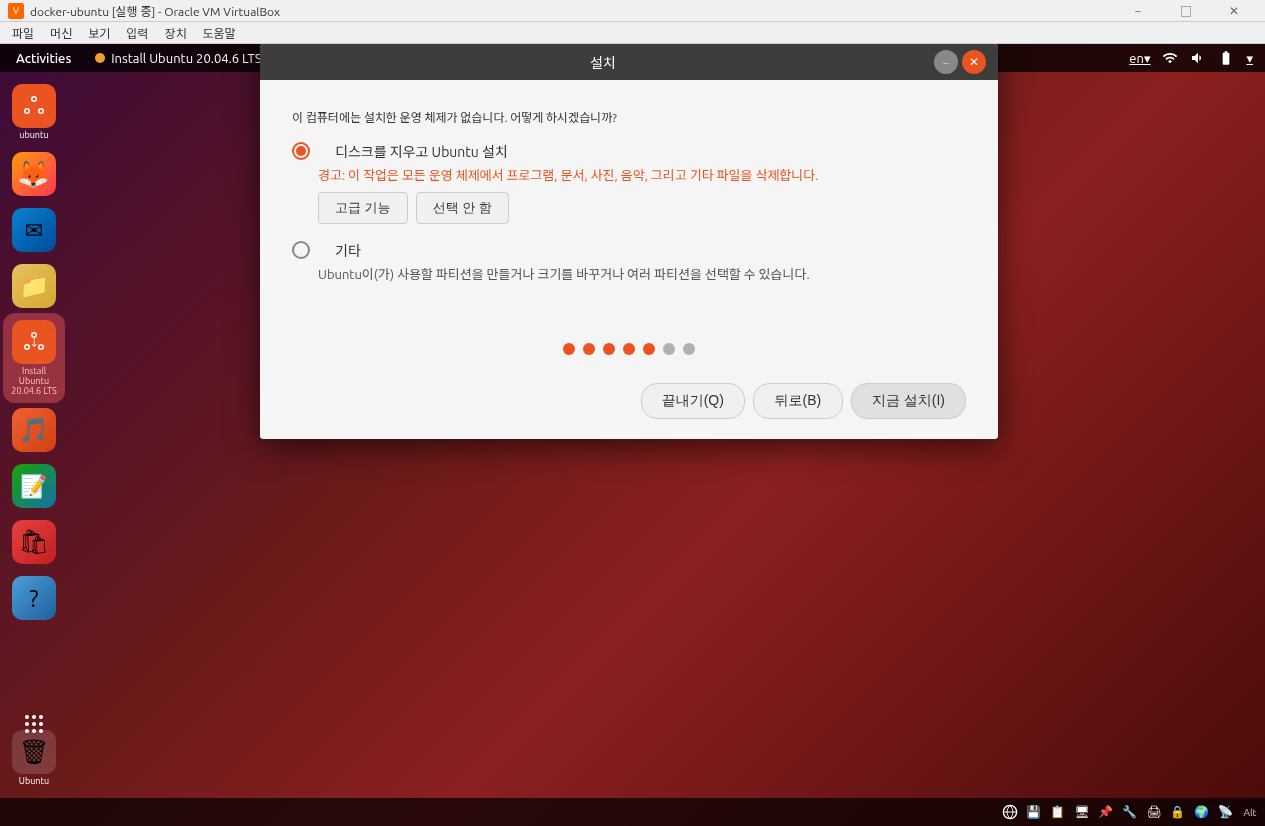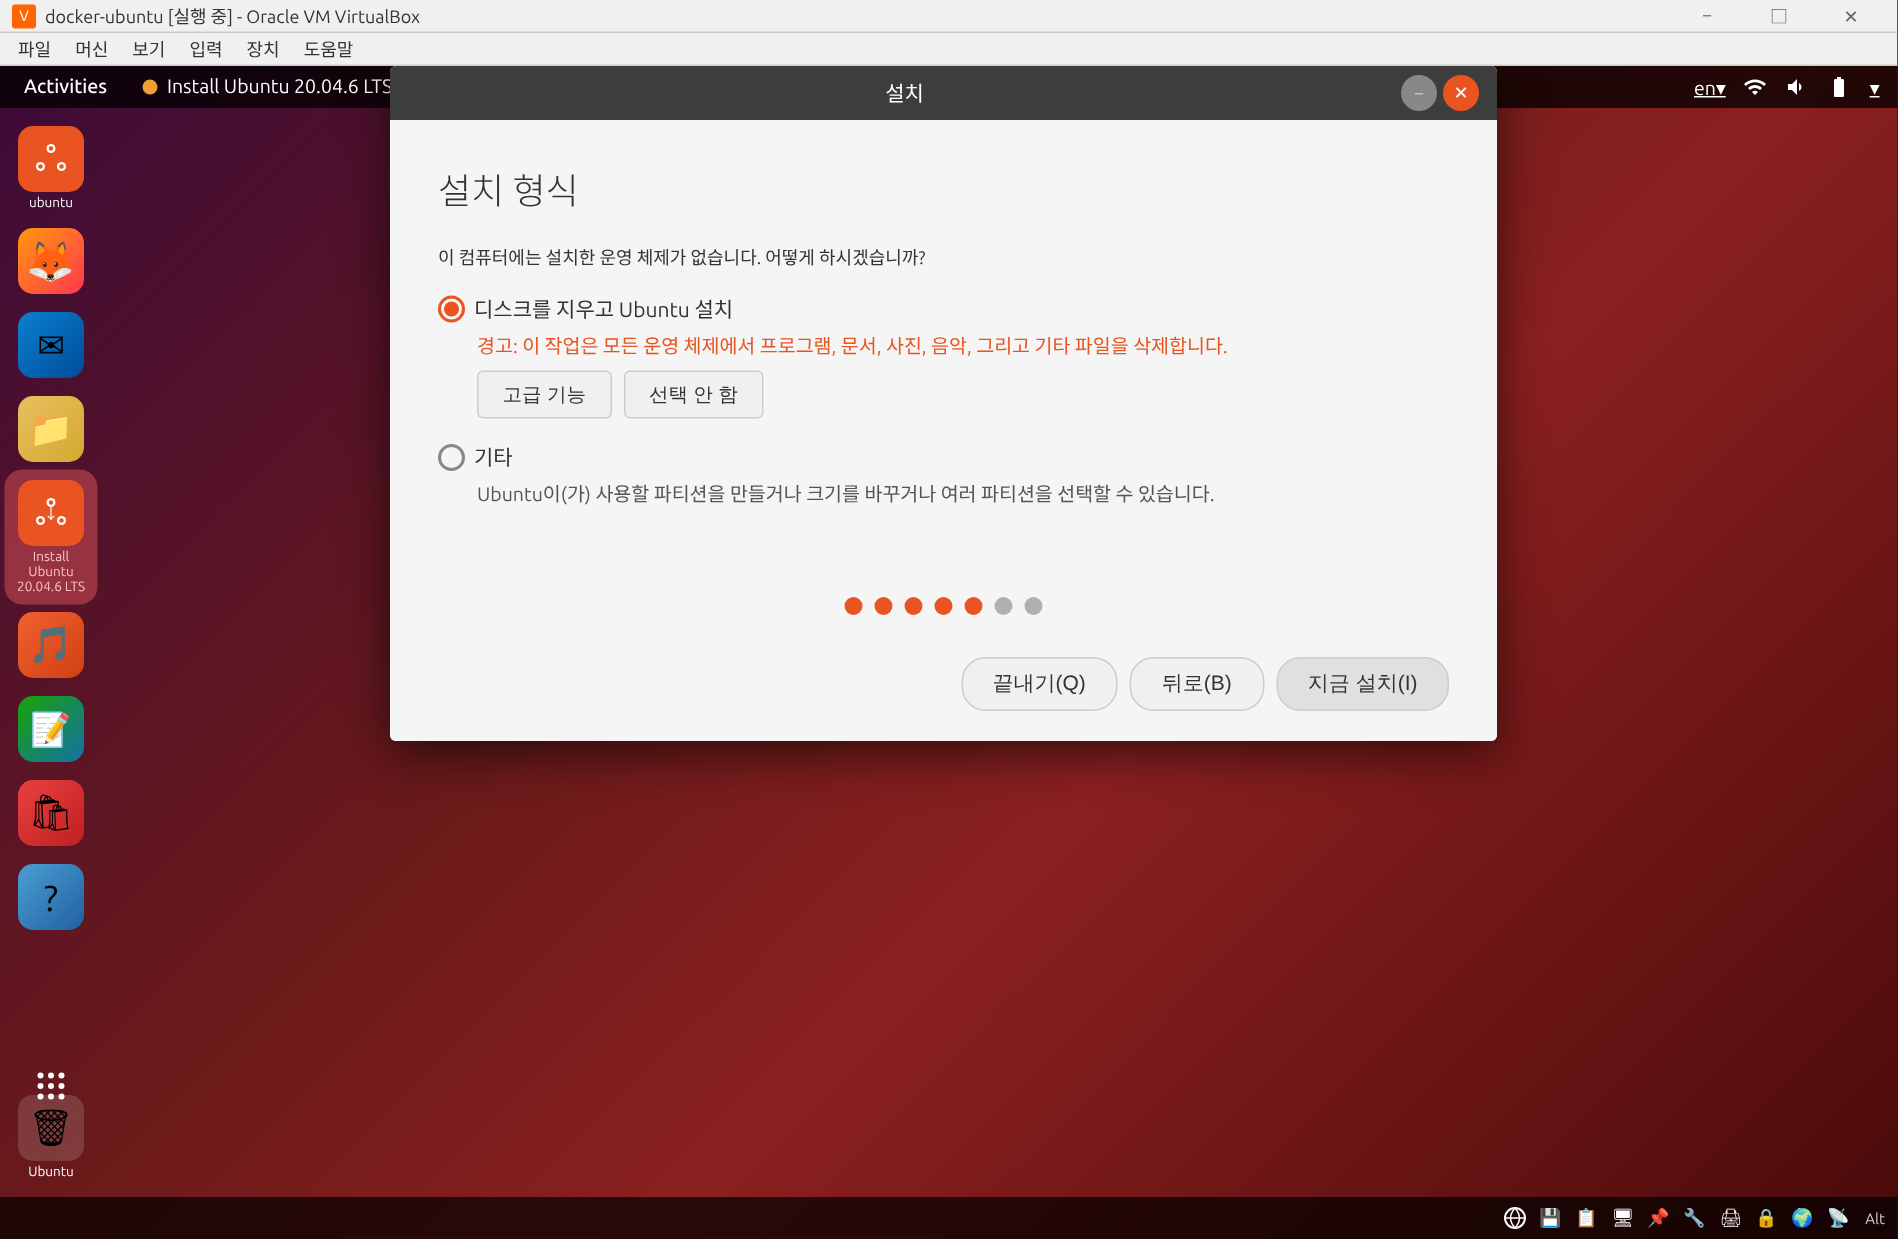--- a/index.html
+++ b/index.html
@@ -242,21 +242,21 @@
       margin-bottom: 16px;
     }
 
     
     .radio-option {
       margin-bottom: 16px;
     }
     .radio-row {
       display: flex;
       align-items: center;
-      gap: 6px;
+      gap: 25px;
       cursor: pointer;
     }
     .radio-circle {
       width: 18px; height: 18px;
       border: 2px solid #888;
       border-radius: 50%;
       display: flex; align-items: center; justify-content: center;
       flex-shrink: 0;
     }
     .radio-circle.selected {
@@ -525,21 +525,20 @@
 
     <div class="dialog-titlebar">
       <div class="dialog-title">설치</div>
       <div class="dialog-controls">
         <div class="dialog-btn-min">−</div>
         <div class="dialog-btn-close">✕</div>
       </div>
     </div>
 
     <div class="dialog-content">
-      <div class="dialog-heading">설치 형식</div>
       <div class="dialog-question">이 컴퓨터에는 설치한 운영 체제가 없습니다. 어떻게 하시겠습니까?</div>
 
       <div class="radio-option">
         <div class="radio-row">
           <div class="radio-circle selected"></div>
           <span class="radio-label">
             <span>디스크를 지우고 Ubuntu 설치</span>
           </span>
         </div>
         <div class="warning-text">

